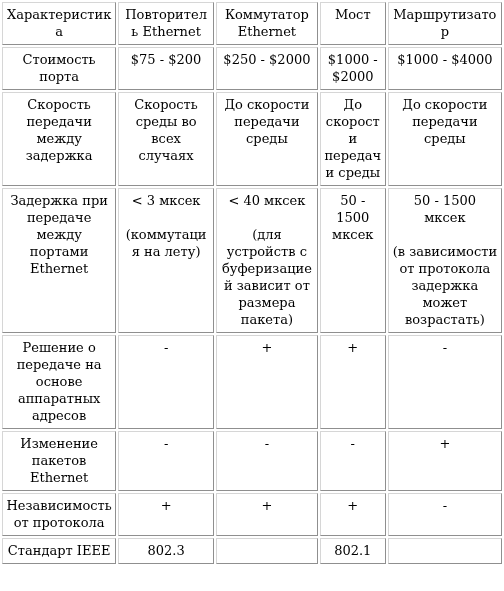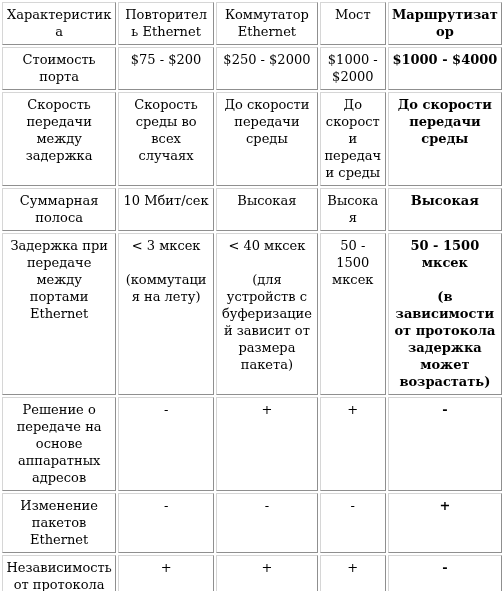--- a/index.html
+++ b/index.html
@@ -36,21 +36,21 @@
   table.compare td p {
     margin: 0;
   }
   table.compare td p + p {
     margin-top: 17px;
   }
   .c0 { width: 111px; }
   .c1 { width: 93px; margin-left: 28px; }
   .c2 { width: 99px; margin-top: 32px; }
   .c3 { width: 64px; }
-  .c4 { width: 111px; font-weight: bold; }
+  .c4 { width: 111px; }
 </style>
 </head>
 <body>
 
 <table class="compare">
   <colgroup>
     <col class="c0">
       <col class="c1">
       <col class="c2">
       <col class="c3">
@@ -103,37 +103,20 @@
         </td>
         <td class="c3">
           <p>До скорости передачи среды</p>
         </td>
         <td class="c4">
           <p>До скорости передачи среды</p>
         </td>
       </tr>
       <tr>
         <td class="c0">
-          <p>Суммарная полоса</p>
-        </td>
-        <td class="c1">
-          <p>10 Мбит/сек</p>
-        </td>
-        <td class="c2">
-          <p>Высокая</p>
-        </td>
-        <td class="c3">
-          <p>Высокая</p>
-        </td>
-        <td class="c4">
-          <p>Высокая</p>
-        </td>
-      </tr>
-      <tr>
-        <td class="c0">
           <p>Задержка при передаче между портами Ethernet</p>
         </td>
         <td class="c1">
           <p>&lt; 3 мксек</p>
           <p>(коммутация на лету)</p>
         </td>
         <td class="c2">
           <p>&lt; 40 мксек</p>
           <p>(для устройств с буферизацией зависит от размера пакета)</p>
         </td>

